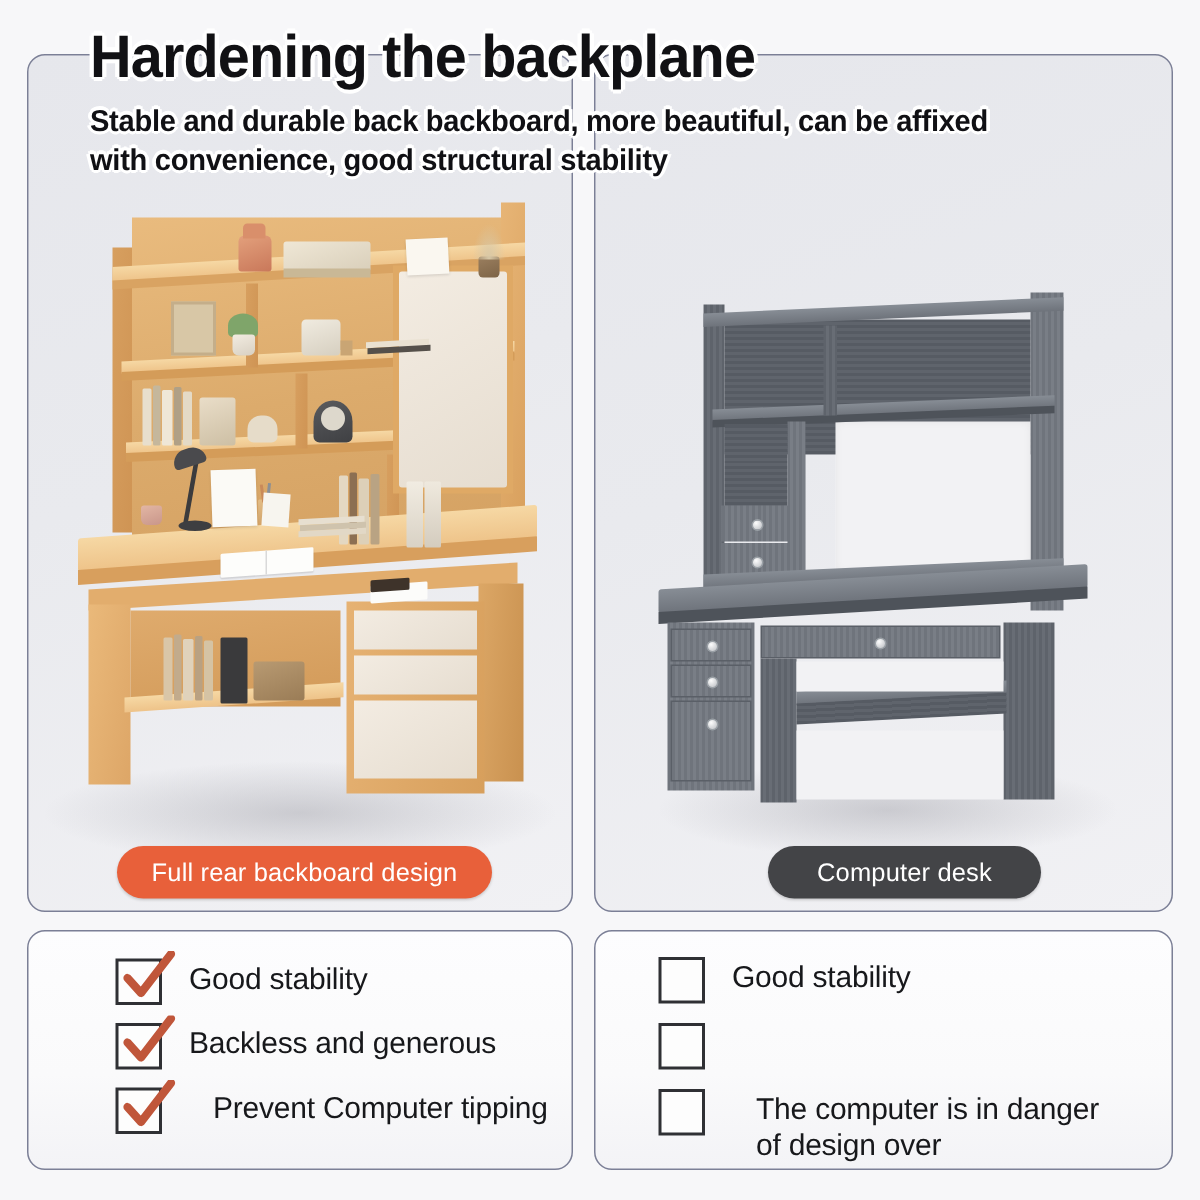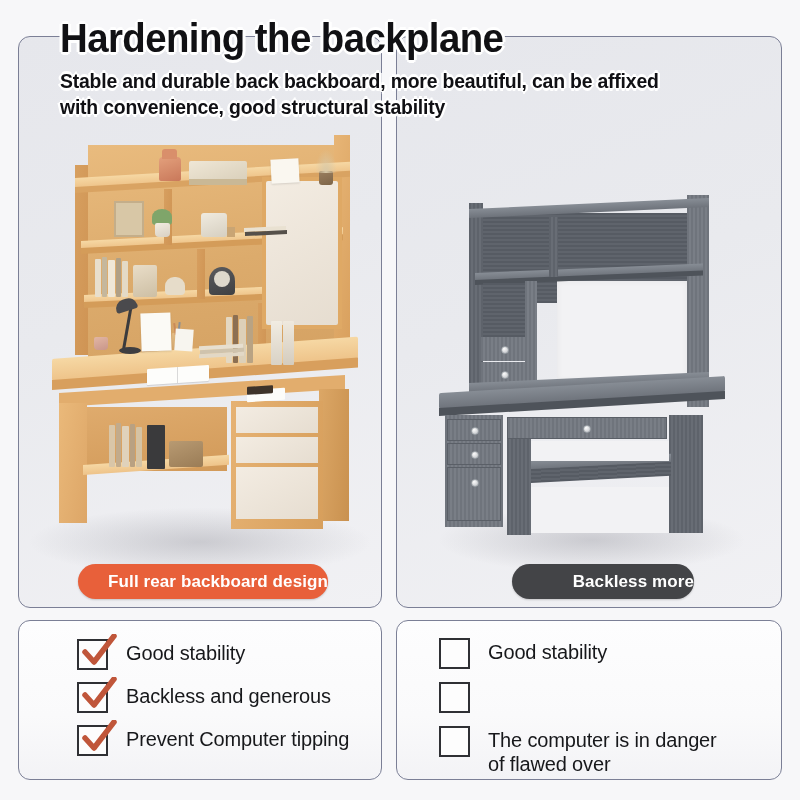--- a/index.html
+++ b/index.html
@@ -83,25 +83,25 @@
   .list-panel.left  { left: 18px;  width: 364px; }
   .list-panel.right { left: 396px; width: 386px; }
 
   
   .badge {
     position: absolute;
     z-index: 30;
     border-radius: 18px;
     color: #ffffff;
     font-size: 17px;
-    font-weight: 700;
+    font-weight: 400;
     letter-spacing: 0.1px;
     line-height: 35px;
     height: 35px;
-    text-align: right;
+    text-align: center;
     white-space: nowrap;
     box-shadow: 0 1px 2px rgba(0,0,0,.18);
   }
   .badge-orange {
     left: 78px;  top: 564px; width: 250px;
     background: #e8603a;
   }
   .badge-dark {
     left: 512px; top: 564px; width: 182px;
     background: #434447;
@@ -115,21 +115,21 @@
     box-sizing: border-box;
     padding: 16px 0 0 58px;
     display: flex;
     flex-direction: column;
   }
   .check-row {
     display: flex;
     align-items: flex-start;
     margin-bottom: 10px;
   }
-  .check-row:last-child { margin-bottom: 0; }
+  .check-row:last-child { margin-bottom: 0; gap: 16px; }
 
   .cbox {
     position: relative;
     width: 31px; height: 31px;
     flex: 0 0 31px;
     border: 2.5px solid #2f3034;
     background: #fdfdfd;
     box-sizing: border-box;
     margin-top: 2px;
   }
@@ -351,21 +351,21 @@
 
     <div class="bx g-top" style="left:134px; top:424px; width:140px; height:9px; transform:skewY(-3deg); transform-origin:left bottom;"></div>
     <div class="bx g-inner" style="left:134px; top:432px; width:140px; height:14px; transform:skewY(-3deg); transform-origin:left bottom;"></div>
 
     <div class="bx g-open" style="left:134px; top:404px; width:138px; height:20px;"></div>
     <div class="bx g-open" style="left:134px; top:450px; width:138px; height:46px;"></div>
   </div>
 </div>
 
 <div class="badge badge-orange">Full rear backboard design</div>
-<div class="badge badge-dark">Backless more</div>
+<div class="badge badge-dark">Computer desk</div>
 
 <div class="panel list-panel left">
   <div class="checklist">
 
     <div class="check-row">
       <div class="cbox">
         <svg class="tick" viewBox="0 0 38 36">
           <path d="M5 18 L14 28 L34 2" fill="none" stroke="#c0563a" stroke-width="5.5" stroke-linecap="round" stroke-linejoin="round"></path>
         </svg>
       </div>
@@ -401,21 +401,21 @@
       <div class="check-label">Good stability</div>
     </div>
 
     <div class="check-row">
       <div class="cbox"></div>
     </div>
 
     <div class="check-row">
       <div class="cbox"></div>
       <div class="check-label">The computer is in danger
-of flawed over</div>
+of design over</div>
     </div>
 
   </div>
 </div>
 
 <div class="headings">
   <div class="title">Hardening the backplane</div>
   <div class="subtitle">
     <span class="ln">Stable and durable back backboard, more beautiful, can be affixed</span>
     <span class="ln">with convenience, good structural stability</span>

